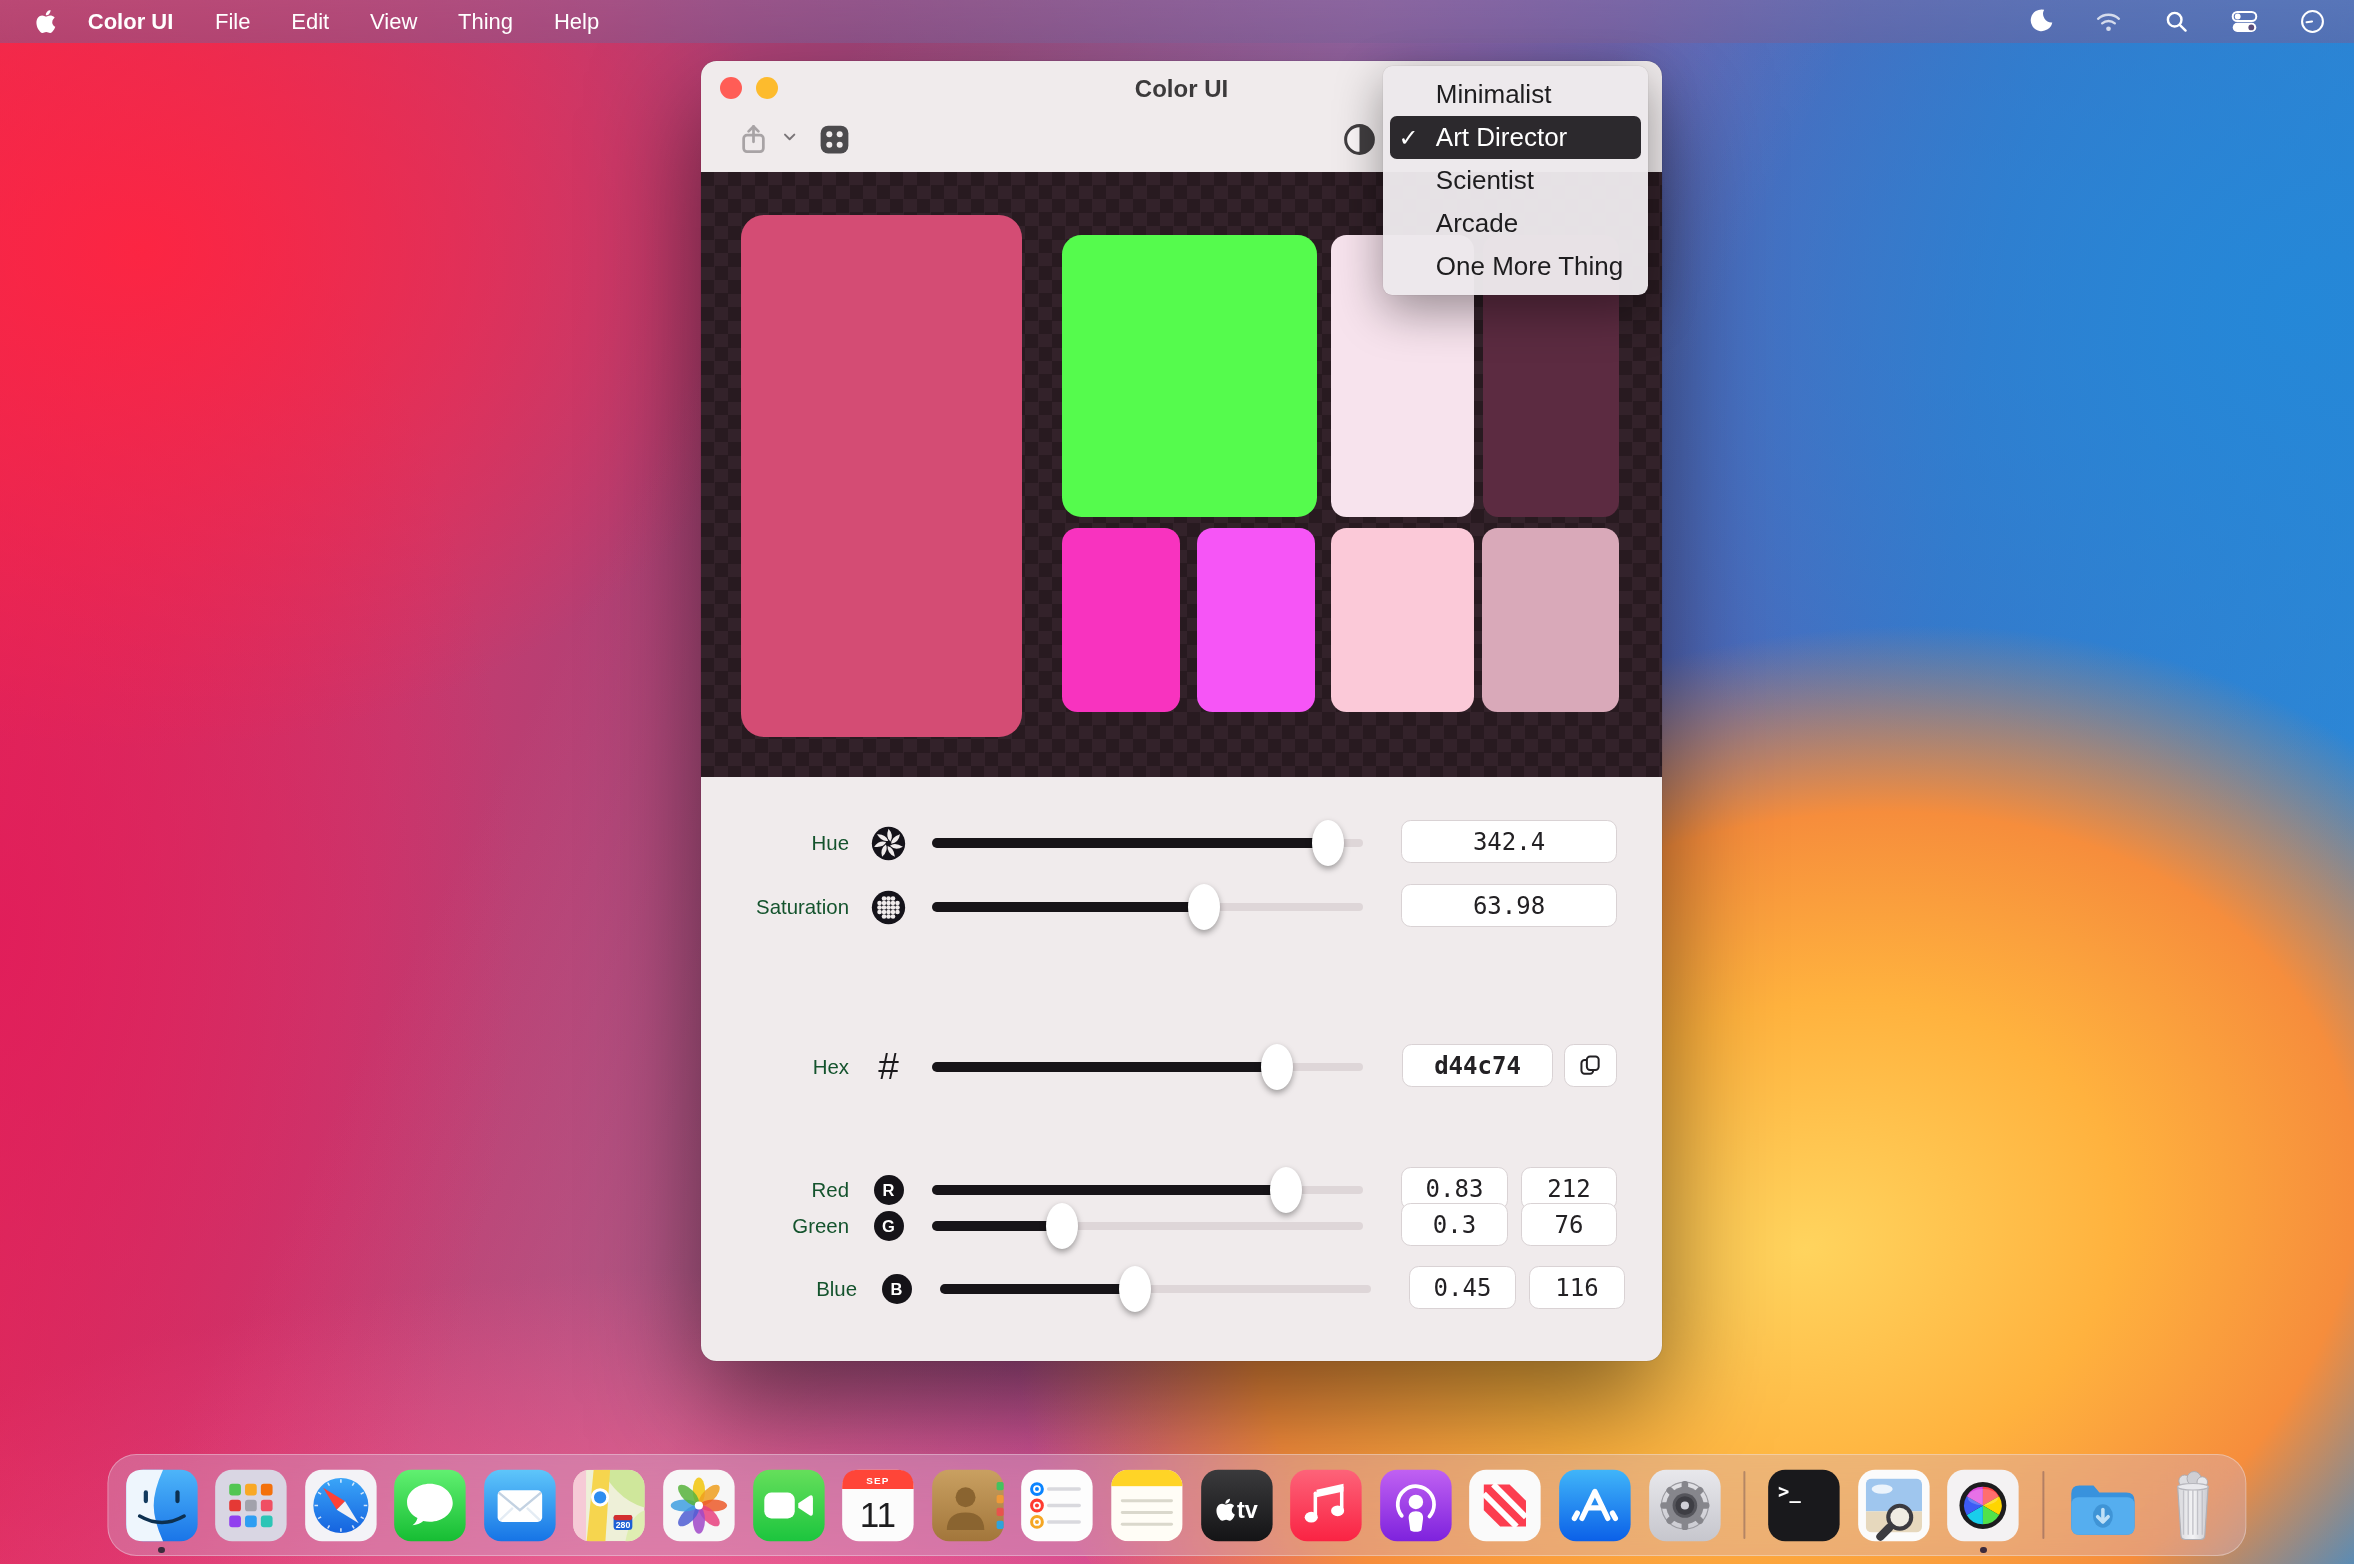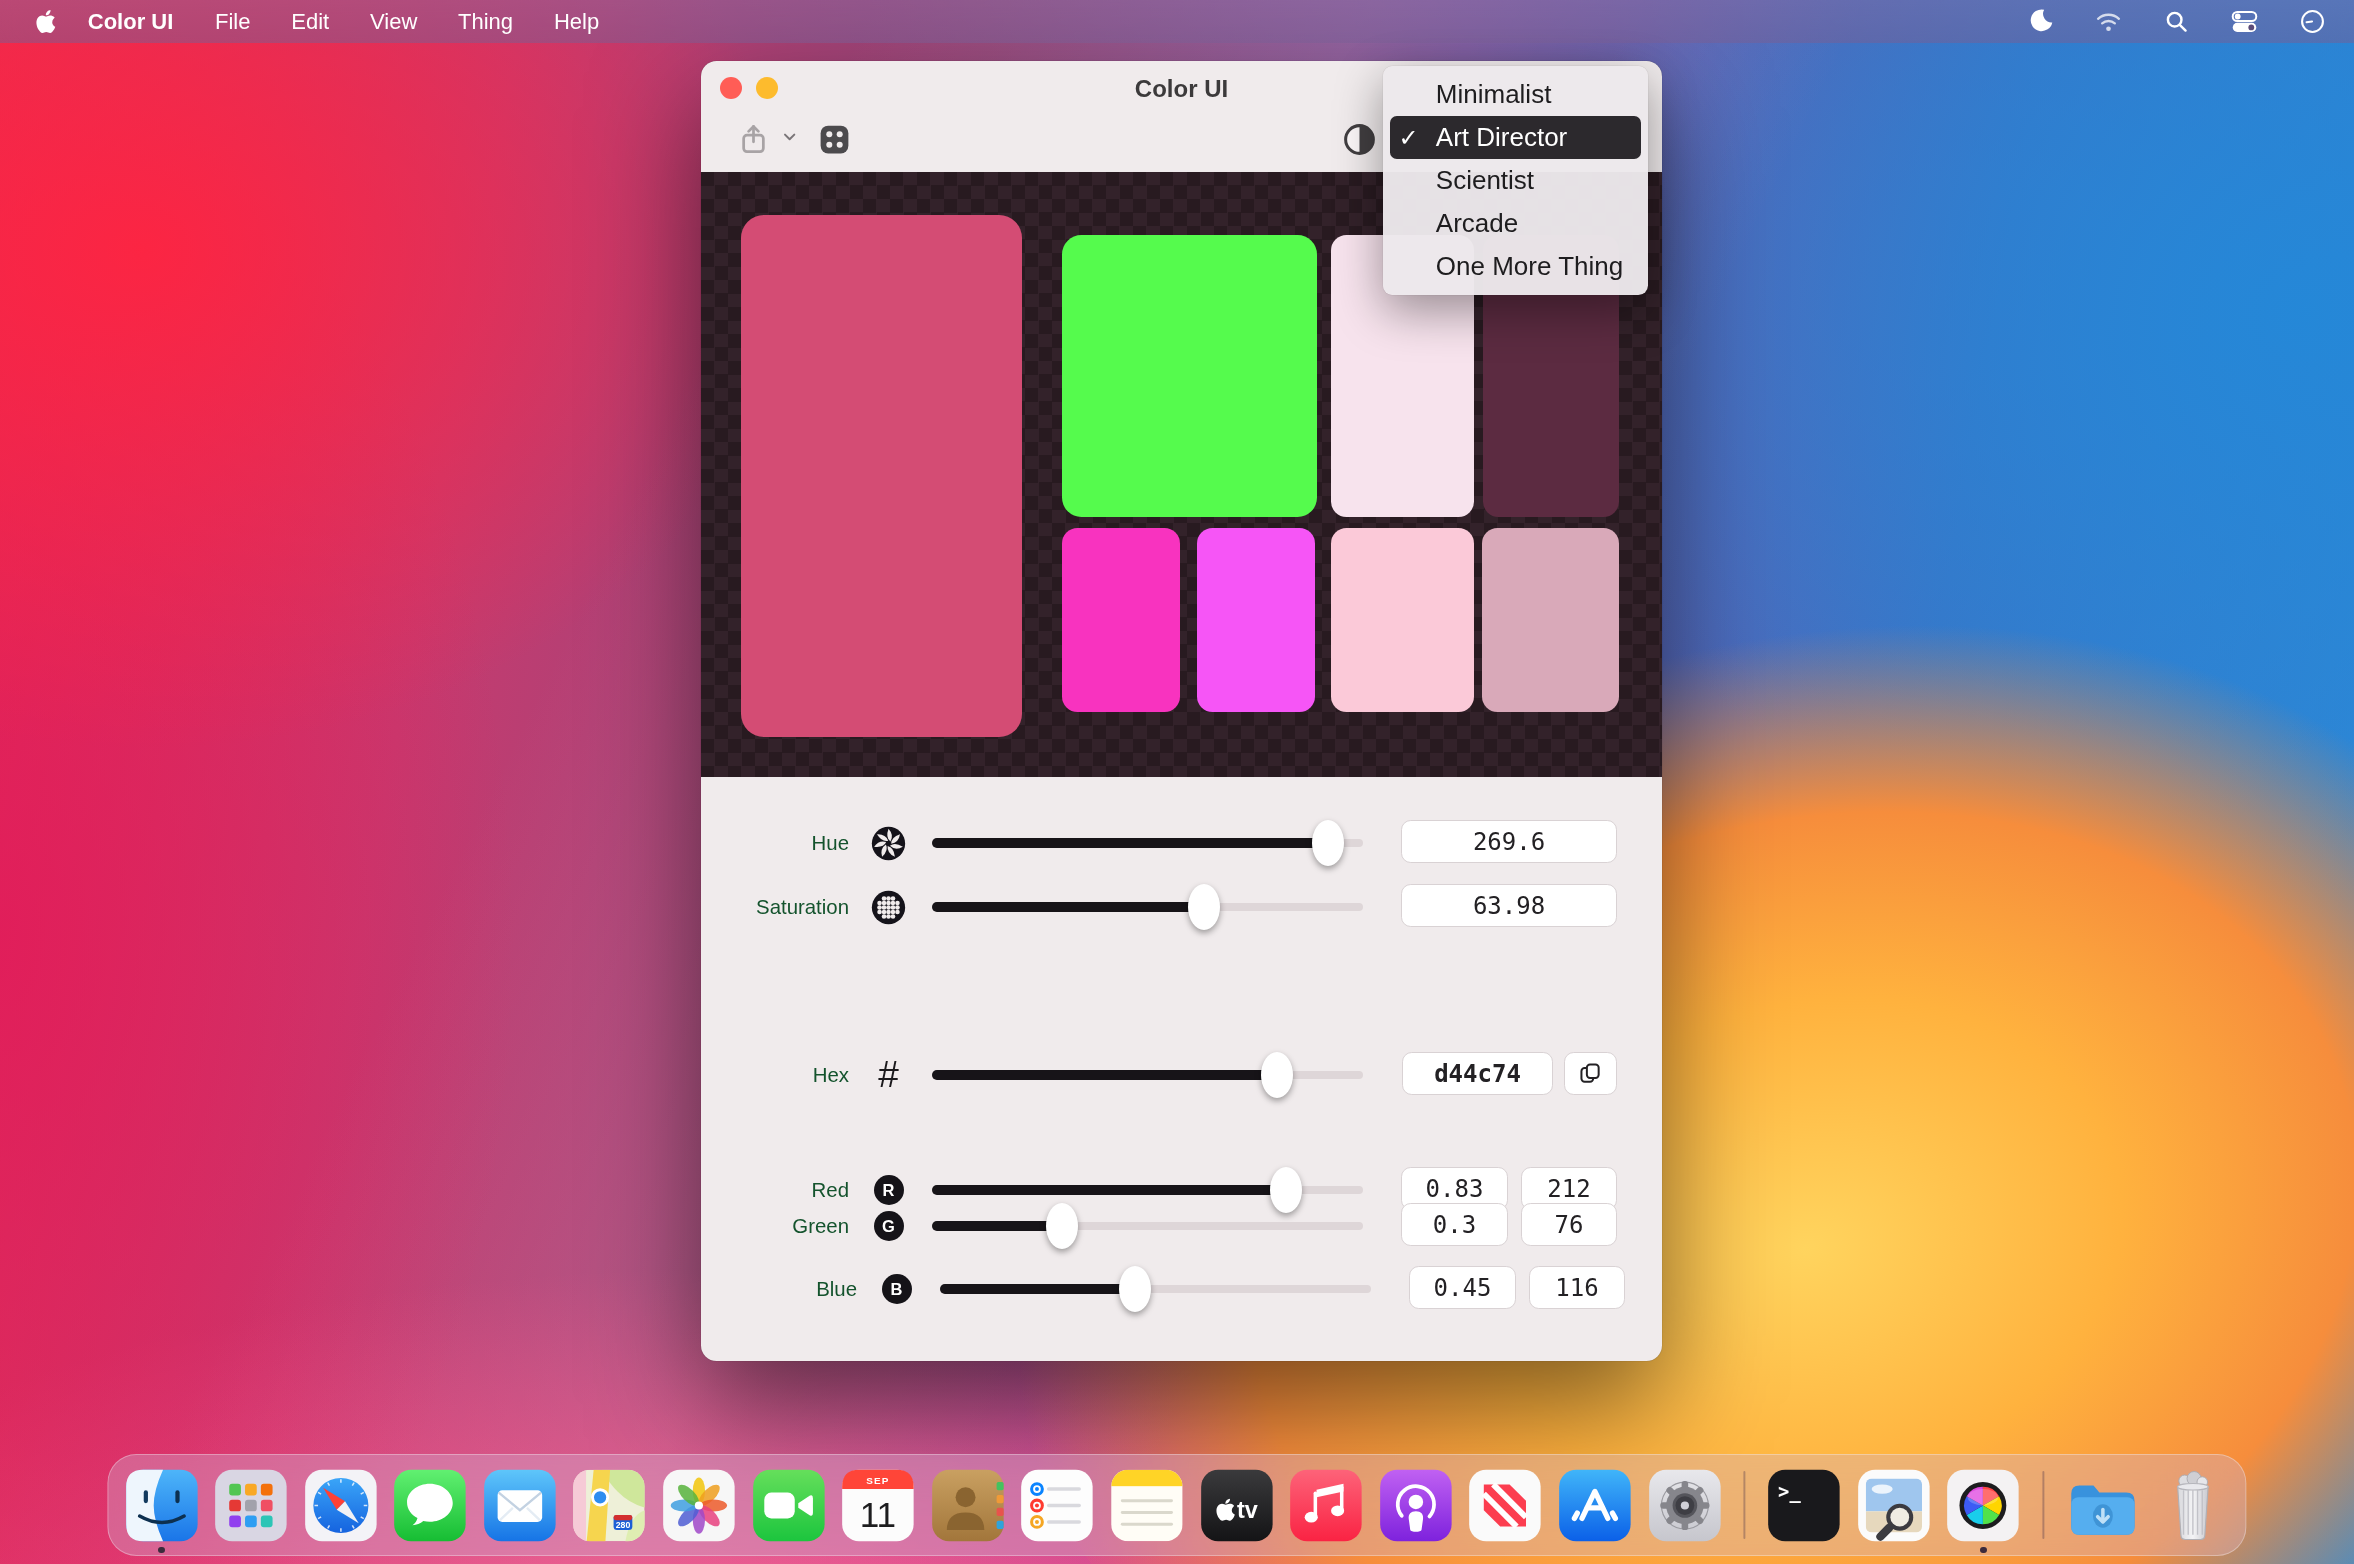--- a/index.html
+++ b/index.html
@@ -207,21 +207,21 @@
               <path d="M16 4.5 Q20.5 9.5 17.5 14.5 Q13.5 11.5 16 4.5 Z" fill="#f1ecec" transform="rotate(205.7 16 16)"></path>
               <path d="M16 4.5 Q20.5 9.5 17.5 14.5 Q13.5 11.5 16 4.5 Z" fill="#f1ecec" transform="rotate(257.1 16 16)"></path>
               <path d="M16 4.5 Q20.5 9.5 17.5 14.5 Q13.5 11.5 16 4.5 Z" fill="#f1ecec" transform="rotate(308.6 16 16)"></path>
             </svg>
           </span>
         </div>
         <div class="track">
        <div class="fill" style="width:396px;"></div>
        <div class="thumb" style="left:380px;"></div>
      </div>
-        <div class="field" style="left:700px;width:214px;">269.6</div>
+        <div class="field" style="left:700px;width:214px;">342.4</div>
       </div>
       <div class="ctl-row" style="top: 108px;">
         <div class="ctl-label">Saturation</div>
         <div class="ctl-icon">
           <span style="display:flex;">
             <svg width="41" height="41" viewBox="0 0 32 32">
               <circle cx="16" cy="16" r="13" fill="#15131a"></circle>
               <circle cx="12.5" cy="9" r="1.8" fill="#f1ecec"></circle>
               <circle cx="16" cy="9" r="1.8" fill="#f1ecec"></circle>
               <circle cx="19.5" cy="9" r="1.8" fill="#f1ecec"></circle>
@@ -245,21 +245,21 @@
               <circle cx="19.5" cy="23" r="1.8" fill="#f1ecec"></circle>
             </svg>
           </span>
         </div>
         <div class="track">
        <div class="fill" style="width:272px;"></div>
        <div class="thumb" style="left:256px;"></div>
      </div>
         <div class="field" style="left:700px;width:214px;">63.98</div>
       </div>
-      <div class="ctl-row" style="top: 276px;">
+      <div class="ctl-row" style="top: 268px;">
         <div class="ctl-label">Hex</div>
         <div class="ctl-icon">
           <span class="hash-glyph">#</span>
         </div>
         <div class="track">
        <div class="fill" style="width:344px;"></div>
        <div class="thumb" style="left:329px;"></div>
      </div>
         <div class="field bold" style="left:701px;width:149px;">d44c74</div>
             <div class="copy-btn" style="left:863px;width:51px;">

